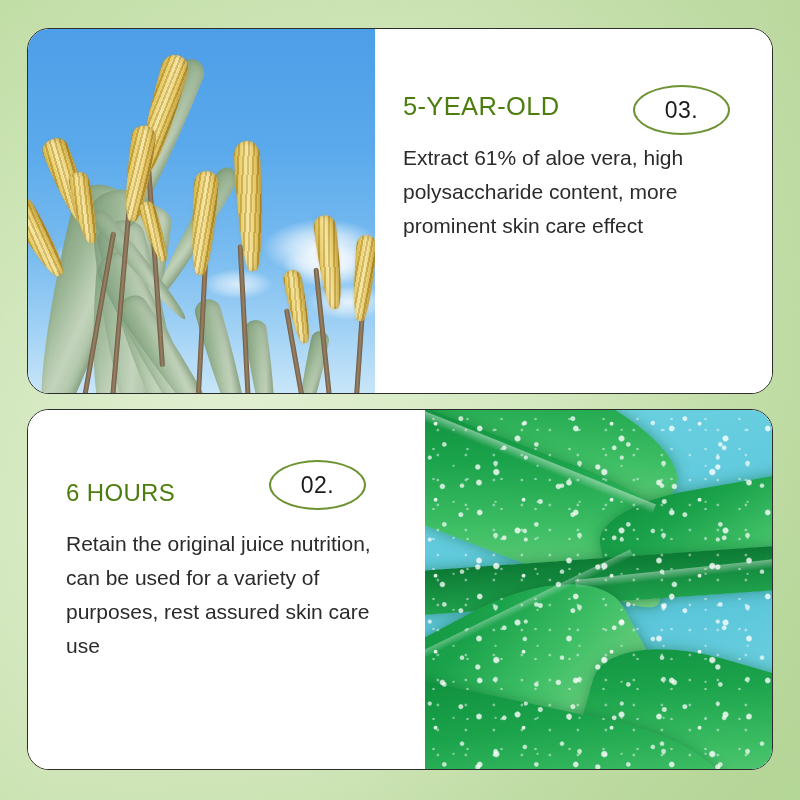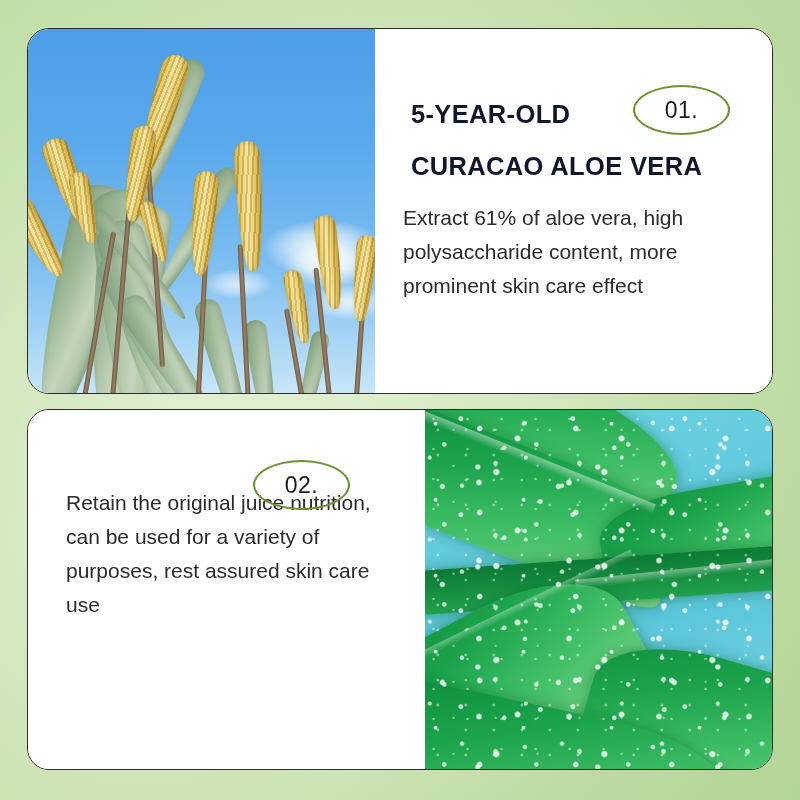--- a/index.html
+++ b/index.html
@@ -67,25 +67,25 @@
     position: relative;
     background: #fff;
     box-sizing: border-box;
   }
   #card-one .panel { padding: 56px 42px 0 28px; }
   #card-two .panel { padding: 62px 30px 0 38px; order: 1; }
 
   
   .headline {
     font-size: 25.5px;
-    font-weight: bold;
+    font-weight: normal;
     letter-spacing: .35px;
-    color: #0f172a;
+    color: #4d7c0f;
     line-height: 1.72;
-    margin: 8px;
+    margin: 0;
     white-space: nowrap;
   }
   #card-two .headline { font-size: 24px; }
 
   .body-copy {
     font-size: 21px;
     line-height: 1.62;
     color: #2b2b2b;
     margin: 12px 0 0 0;
     max-width: 330px;
@@ -109,21 +109,21 @@
     border-radius: 50%;
   }
   .badge .num {
     position: relative;
     font-size: 23px;
     color: #1a1a1a;
     letter-spacing: .5px;
     font-weight: normal;
   }
   #badge-one { right: 42px; top: 56px; }
-  #badge-two { left: 253px; top: 460px; }
+  #badge-two { left: 269px; top: 460px; }
 
   
   .sky {
     position: absolute;
     inset: 0;
     background: linear-gradient(180deg, #4d9ee8 0%, #5aa9ec 32%, #79bcf0 62%, #a4d3f5 84%, #c8e6f8 100%);
   }
   .cloud {
     position: absolute;
     background: radial-gradient(closest-side, rgba(255,255,255,.96), rgba(255,255,255,.55) 55%, rgba(255,255,255,0) 100%);
@@ -255,24 +255,23 @@
     <div class="spike" style="left:212px; top:112px; width:26px; height:130px; transform:rotate(-3deg);"></div>
     <div class="spike" style="left:296px; top:186px; width:22px; height:94px;  transform:rotate(-7deg);"></div>
     <div class="spike" style="left:322px; top:206px; width:20px; height:86px;  transform:rotate(5deg);"></div>
     <div class="spike" style="left:268px; top:240px; width:18px; height:74px;  transform:rotate(-11deg);"></div>
     <div class="spike" style="left:128px; top:170px; width:16px; height:62px;  transform:rotate(-18deg);"></div>
   </div>
 
   <div class="panel">
     <div class="badge" id="badge-one">
       <span class="ring"></span>
-      <span class="num">01.</span>
+      <span class="num">03.</span>
     </div>
     <h2 class="headline">5-YEAR-OLD</h2>
-    <h2 class="headline">CURACAO ALOE VERA</h2>
     <p class="body-copy">Extract 61% of aloe vera, high polysaccharide content, more prominent skin care effect</p>
   </div>
 </div>
 
 <div class="card" id="card-two">
 
   <div class="photo">
     <div class="water-bg"></div>
 
     <div class="blade" style="left:-70px; top:-40px; width:330px; height:120px; transform:rotate(24deg); border-radius:0 40% 12% 0;"></div>
@@ -285,20 +284,21 @@
 
     <div class="blade-sheen" style="left:-60px; top:38px; width:300px; height:10px; transform:rotate(22deg); opacity:.8;"></div>
     <div class="blade-sheen" style="left:150px; top:158px; width:230px; height:9px; transform:rotate(-6deg); opacity:.75;"></div>
     <div class="blade-sheen" style="left:-40px; top:196px; width:260px; height:8px; transform:rotate(-26deg); opacity:.6;"></div>
 
     <div class="droplets"></div>
     <div class="droplets-fine"></div>
   </div>
 
   <div class="panel">
+    <h2 class="headline">6 HOURS</h2>
     <p class="body-copy">Retain the original juice nutrition, can be used for a variety of purposes, rest assured skin care use</p>
   </div>
 </div>
 
 <div class="badge" id="badge-two">
   <span class="ring"></span>
   <span class="num">02.</span>
 </div>
 
 </body></html>

